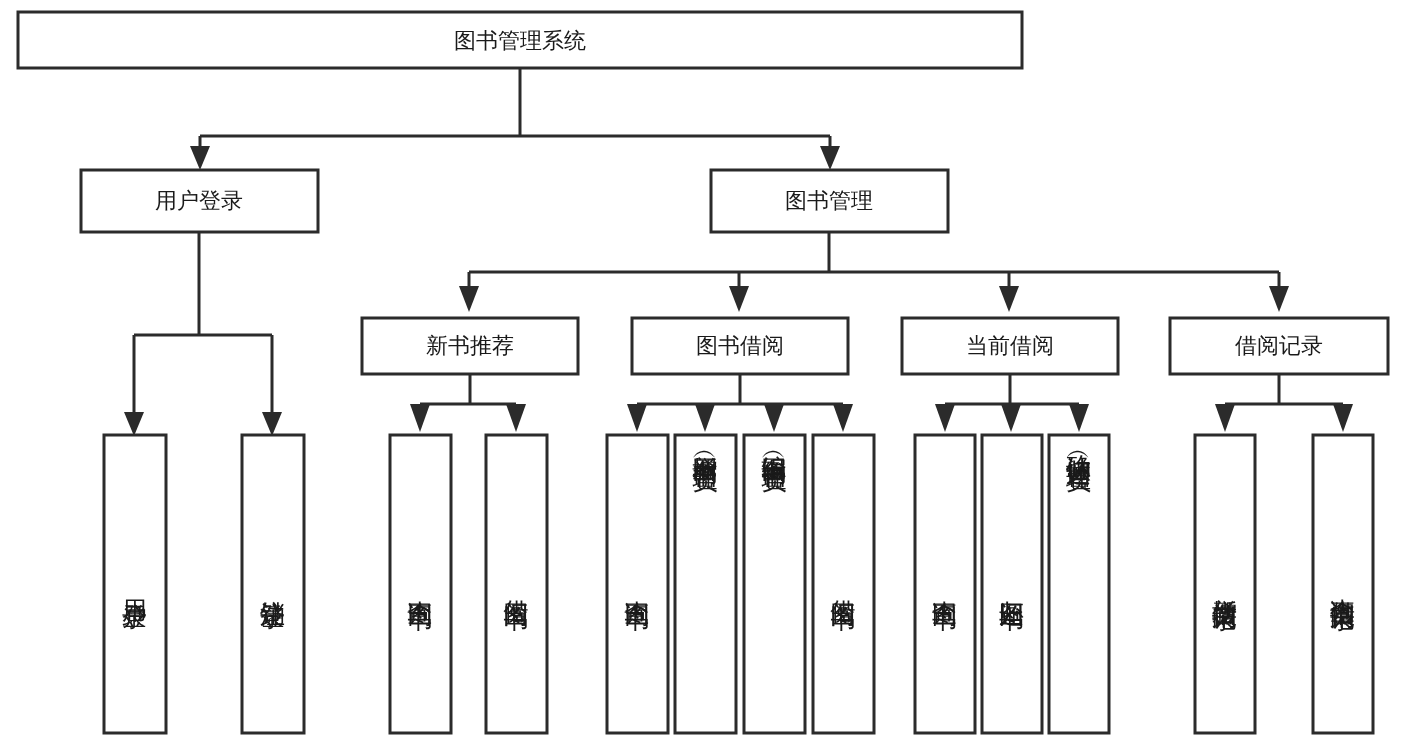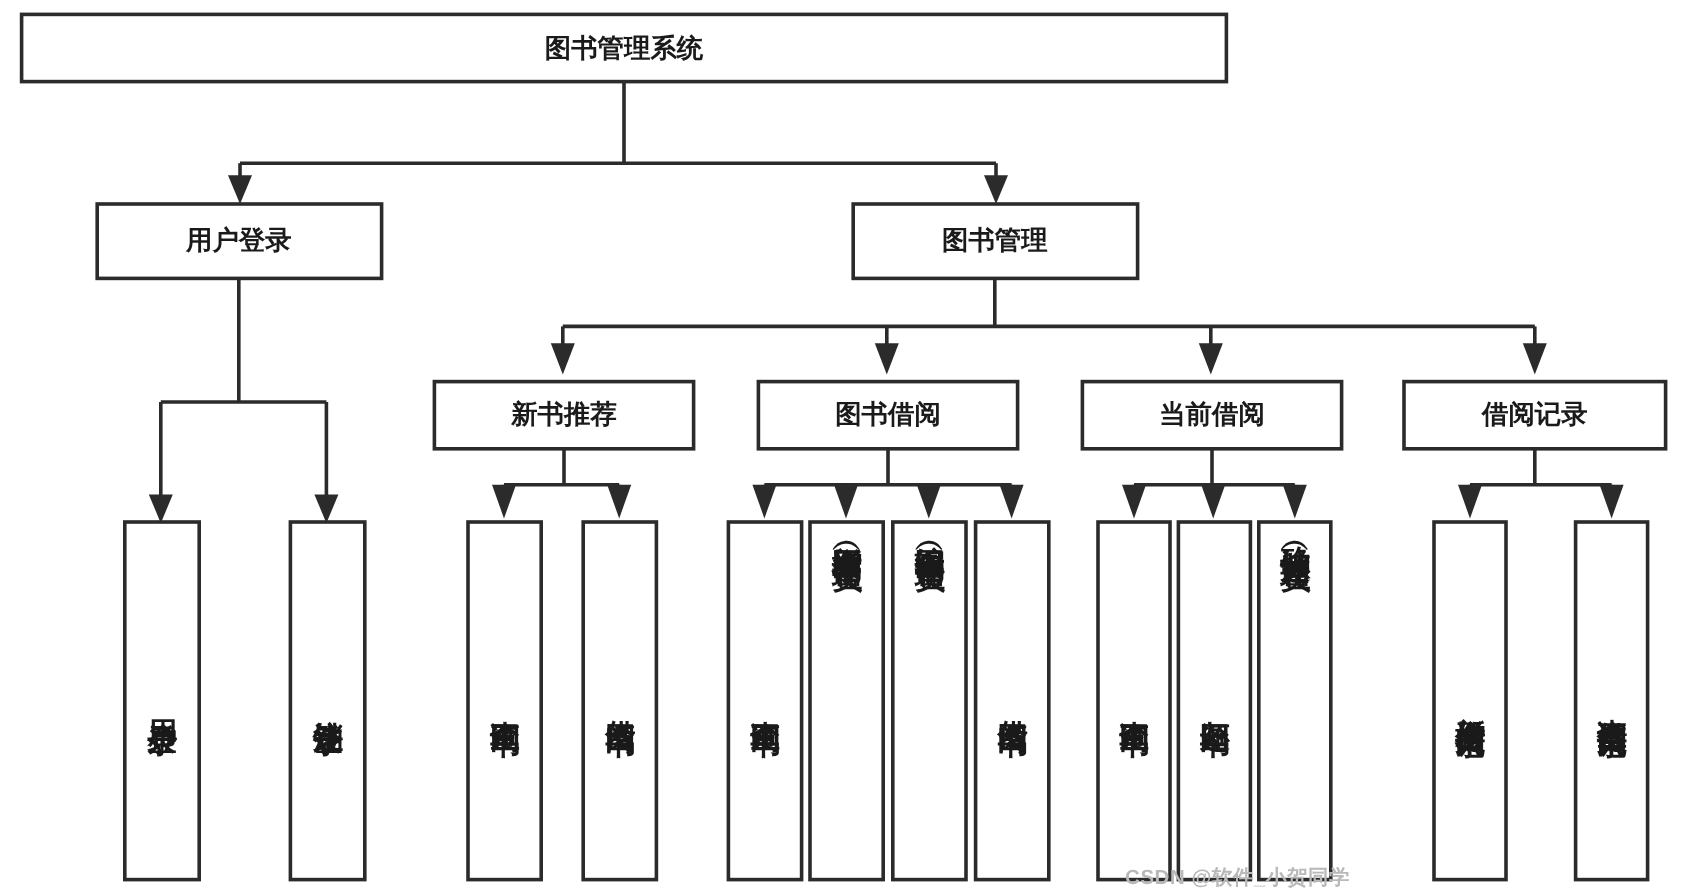--- a/index.html
+++ b/index.html
@@ -11,21 +11,20 @@
     width: 1405px;
     height: 747px;
     font-family: "Liberation Sans", "DejaVu Sans", sans-serif;
     overflow: hidden;
     position: relative;
   }
   #diagram-root {
     position: relative;
     width: 1133px;
     height: 747px;
-    font-weight: bold;
   }
   svg#tree-svg {
     position: absolute;
     left: 0;
     top: 0;
     width: 1405px;
     height: 747px;
     display: block;
   }
   .node-box {
@@ -260,15 +259,14 @@
     <span class="leaf-label">确认归还（管理员）</span>
   </div>
 
   <div class="leaf-label-wrap" style="left:1195px; top:435px; width:60px; height:298px;">
     <span class="leaf-label">新增借阅记录</span>
   </div>
   <div class="leaf-label-wrap" style="left:1313px; top:435px; width:60px; height:298px;">
     <span class="leaf-label">查询借阅记录</span>
   </div>
 
-  <div id="watermark">CSDN @软件_小贺同学</div>
 
 </div>
 
 </body></html>

